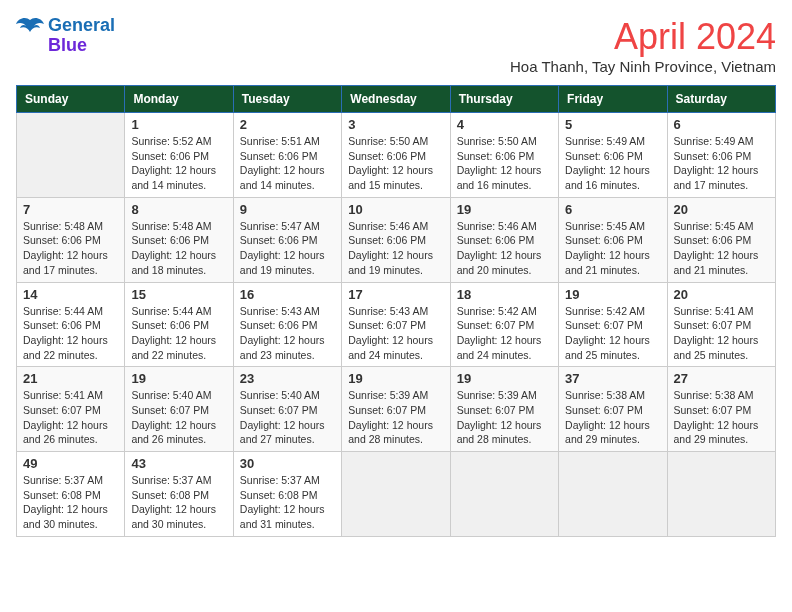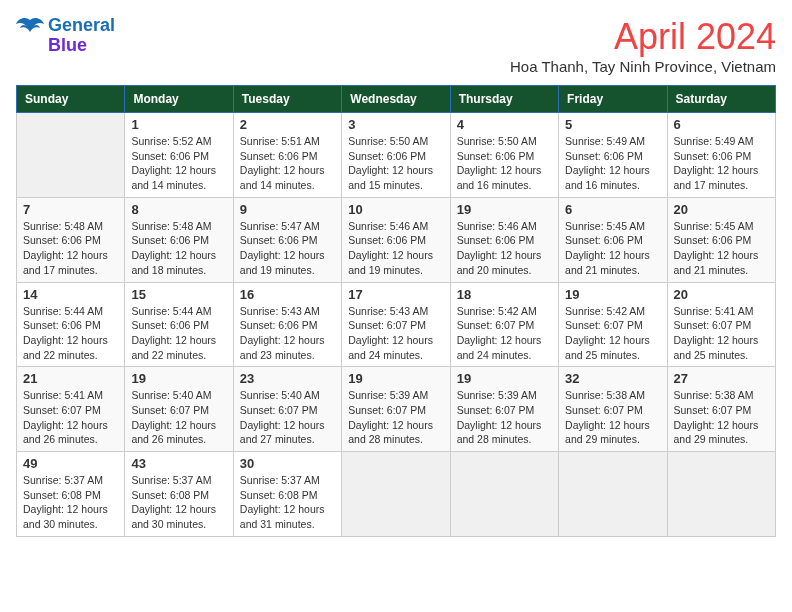--- a/index.html
+++ b/index.html
@@ -295,21 +295,21 @@
 and 28 minutes.</div>
         </td>
         <td>
           <div class="day-num">19</div>
           <div class="day-info" style="white-space: pre-line;">Sunrise: 5:39 AM
 Sunset: 6:07 PM
 Daylight: 12 hours
 and 28 minutes.</div>
         </td>
         <td>
-          <div class="day-num">32</div>
+          <div class="day-num">37</div>
           <div class="day-info" style="white-space: pre-line;">Sunrise: 5:38 AM
 Sunset: 6:07 PM
 Daylight: 12 hours
 and 29 minutes.</div>
         </td>
         <td>
           <div class="day-num">27</div>
           <div class="day-info" style="white-space: pre-line;">Sunrise: 5:38 AM
 Sunset: 6:07 PM
 Daylight: 12 hours

